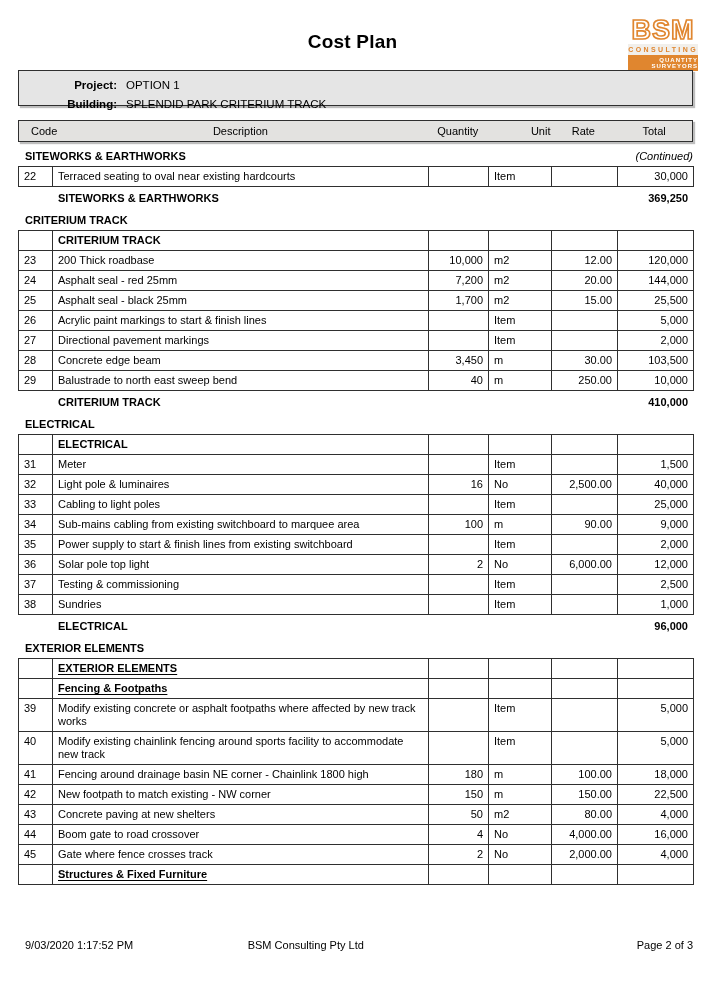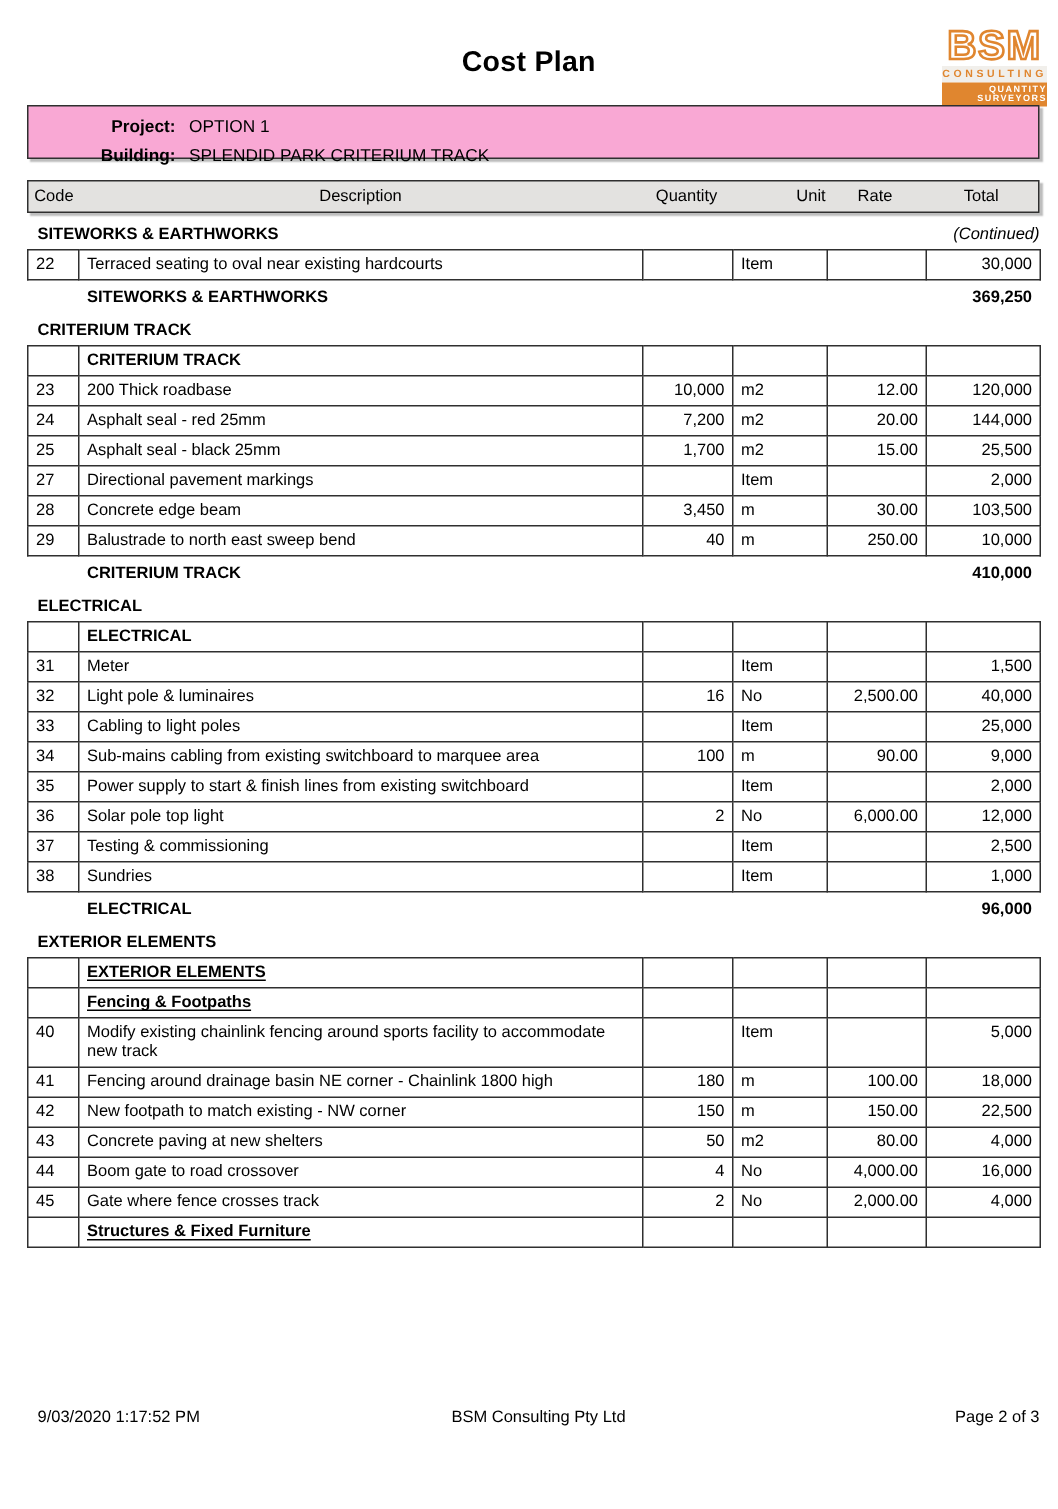--- a/index.html
+++ b/index.html
@@ -26,41 +26,41 @@
     letter-spacing: 2.4px; background: #f1efeb; padding: 2px 0 1px; line-height: 8px;
   }
   .logo-surveyors {
     display: block; font-size: 6px; font-weight: 700; color: #ffffff;
     background: #E0862F; letter-spacing: 1px; padding: 2px 0; line-height: 6px;
   }
 
   
   .info-box {
     position: absolute; top: 70px; left: 18px; width: 675px; height: 36px;
-    border: 1px solid #2f2f2f; background: #f9a8d4;
+    border: 1px solid #2f2f2f; background: #e5e5e5;
     box-shadow: 2px 2px 1px rgba(110,110,110,0.45);
     display: flex; font-size: 11.5px; padding-top: 5px;
   }
   .info-left { width: 390px; }
   .info-right { width: 283px; }
   .info-row { display: flex; line-height: 19px; }
   .info-label { width: 98px; text-align: right; font-weight: 700; flex: none; }
   .info-right .info-label { width: 96px; }
   .info-value { padding-left: 9px; white-space: nowrap; }
   .info-value.wrap { white-space: normal; width: 230px; line-height: 17px; padding-top: 1px; }
 
   
   .col-header {
     position: absolute; top: 120px; left: 18px; width: 675px; height: 22px;
     background: #e3e2e0; border: 1px solid #2f2f2f;
     box-shadow: 2px 2px 1px rgba(110,110,110,0.45);
     display: flex; align-items: center; font-size: 11px;
   }
   .col-header span { display: block; }
-  .ch-code { width: 34px; padding-left: 0; text-align: center; }
+  .ch-code { width: 34px; padding-left: 12px; text-align: left; }
   .ch-desc { width: 376px; text-align: center; }
   .ch-qty  { width: 60px;  text-align: center; }
   .ch-unit { width: 63px;  text-align: right; }
   .ch-rate { width: 66px;  text-align: center; }
   .ch-total{ width: 76px;  text-align: center; }
 
   
   .sections { position: absolute; top: 147px; left: 18px; width: 675px; }
   .cost-section { margin: 0; }
   .section-heading {
@@ -87,21 +87,21 @@
     padding: 5px 5px 4px 40px; margin-bottom: 6px;
   }
 
   
   .footer {
     position: absolute; top: 939px; left: 18px; width: 675px;
     display: flex; font-size: 11px;
   }
   .footer span { flex: 1; }
   .footer .f-date { text-align: left; padding-left: 7px; }
-  .footer .f-company { text-align: center; }
+  .footer .f-company { }
   .footer .f-page { text-align: right; }
 </style>
 </head>
 <body>
 
 <div class="page">
 
   <div class="doc-title">Cost Plan</div>
 
   <div class="logo">
@@ -205,20 +205,28 @@
             </tr>
             <tr>
               <td class="code">25</td>
               <td class="desc">Asphalt seal - black 25mm</td>
               <td class="qty">1,700</td>
               <td class="unit">m2</td>
               <td class="rate">15.00</td>
               <td class="total">25,500</td>
             </tr>
             <tr>
+              <td class="code">26</td>
+              <td class="desc">Acrylic paint markings to start &amp; finish lines</td>
+              <td class="qty"></td>
+              <td class="unit">Item</td>
+              <td class="rate"></td>
+              <td class="total">5,000</td>
+            </tr>
+            <tr>
               <td class="code">27</td>
               <td class="desc">Directional pavement markings</td>
               <td class="qty"></td>
               <td class="unit">Item</td>
               <td class="rate"></td>
               <td class="total">2,000</td>
             </tr>
             <tr>
               <td class="code">28</td>
               <td class="desc">Concrete edge beam</td>
@@ -359,20 +367,28 @@
             </tr>
             <tr>
               <td class="code"></td>
               <td class="desc hd ul">Fencing &amp; Footpaths</td>
               <td class="qty"></td>
               <td class="unit"></td>
               <td class="rate"></td>
               <td class="total"></td>
             </tr>
             <tr>
+              <td class="code">39</td>
+              <td class="desc">Modify existing concrete or asphalt footpaths where affected by new track works</td>
+              <td class="qty"></td>
+              <td class="unit">Item</td>
+              <td class="rate"></td>
+              <td class="total">5,000</td>
+            </tr>
+            <tr>
               <td class="code">40</td>
               <td class="desc">Modify existing chainlink fencing around sports facility to accommodate new track</td>
               <td class="qty"></td>
               <td class="unit">Item</td>
               <td class="rate"></td>
               <td class="total">5,000</td>
             </tr>
             <tr>
               <td class="code">41</td>
               <td class="desc">Fencing around drainage basin NE corner - Chainlink 1800 high</td>

